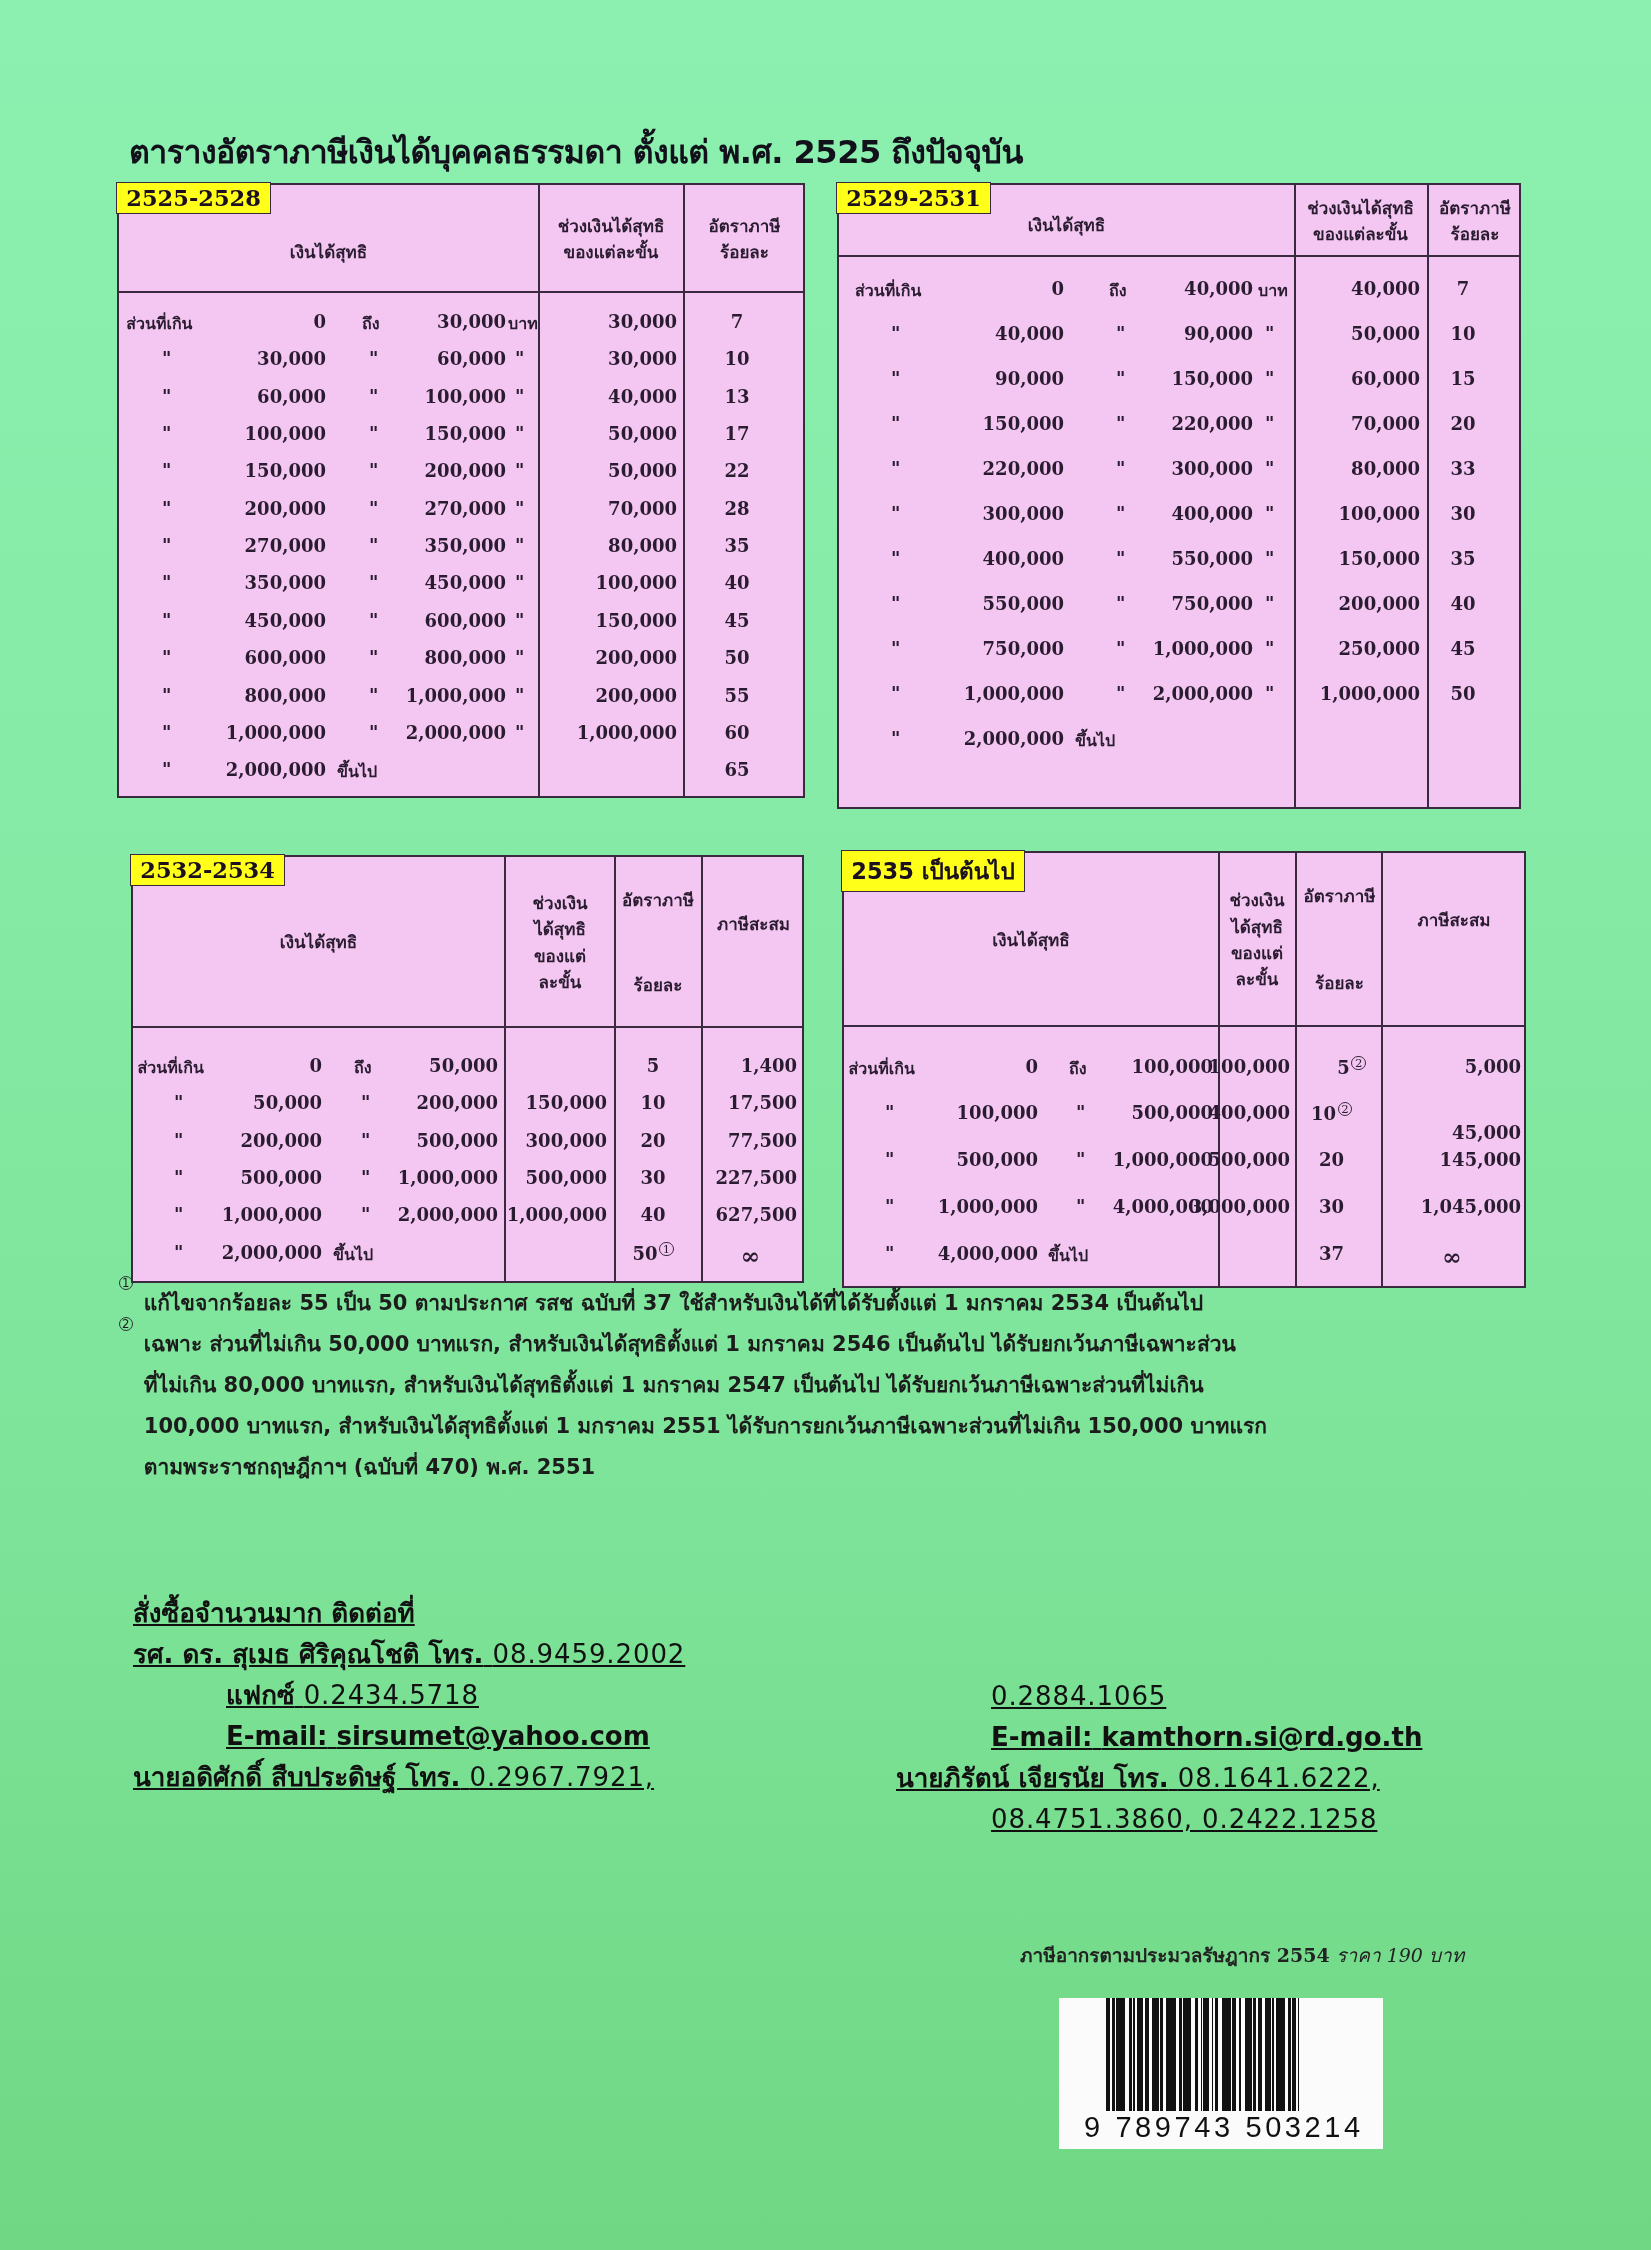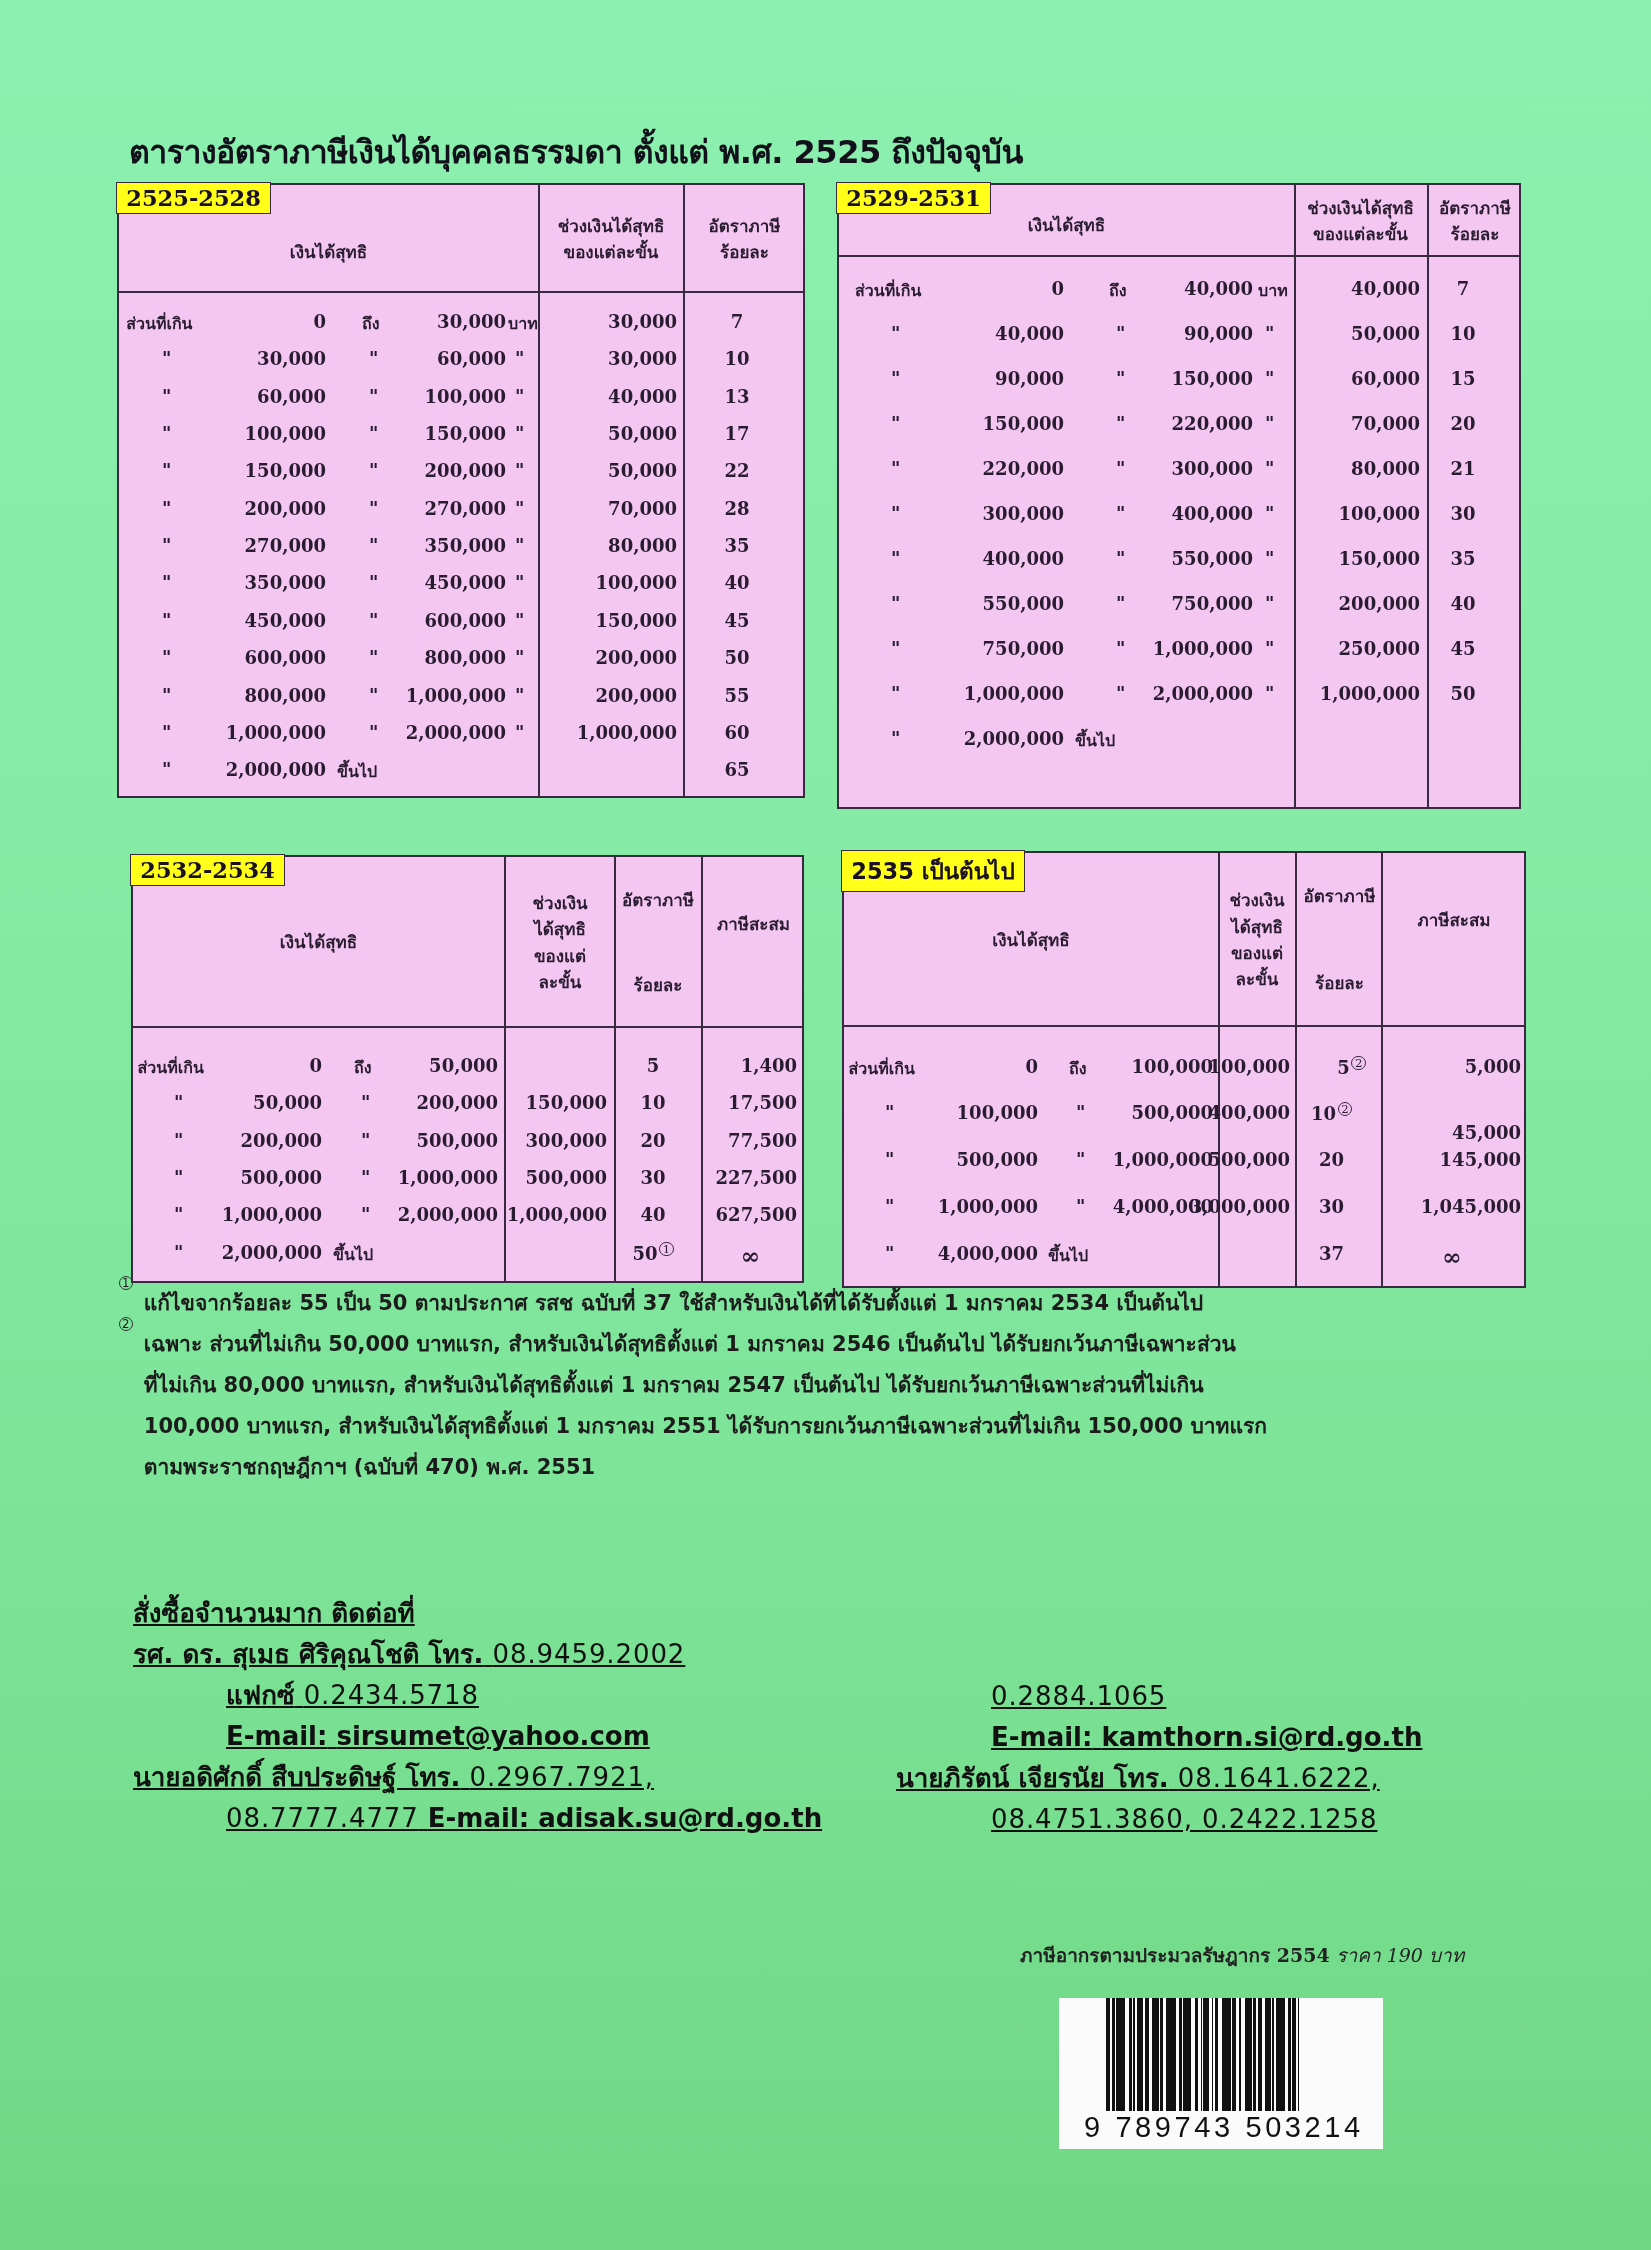--- a/index.html
+++ b/index.html
@@ -289,21 +289,21 @@
         <span class="r" style="right:calc(100% - 581px);">70,000</span>
         <span class="c" style="left:590px; width:68px;"><span style="position:static;">20</span></span>
       </div>
       <div class="row" style="top:273px;">
         <span style="left:52px;">"</span>
         <span class="r" style="right:calc(100% - 225px);">220,000</span>
         <span style="left:277px;">"</span>
         <span class="r" style="right:calc(100% - 414px);">300,000</span>
         <span style="left:426px;">"</span>
         <span class="r" style="right:calc(100% - 581px);">80,000</span>
-        <span class="c" style="left:590px; width:68px;"><span style="position:static;">21</span></span>
+        <span class="c" style="left:590px; width:68px;"><span style="position:static;">33</span></span>
       </div>
       <div class="row" style="top:318px;">
         <span style="left:52px;">"</span>
         <span class="r" style="right:calc(100% - 225px);">300,000</span>
         <span style="left:277px;">"</span>
         <span class="r" style="right:calc(100% - 414px);">400,000</span>
         <span style="left:426px;">"</span>
         <span class="r" style="right:calc(100% - 581px);">100,000</span>
         <span class="c" style="left:590px; width:68px;"><span style="position:static;">30</span></span>
       </div>
@@ -524,25 +524,20 @@
     <span class="phone">0.2434.5718</span>
   </div>
   <div class="l ind em">
     <span>E-mail:</span>
     <span>sirsumet@yahoo.com</span>
   </div>
   <div class="l">
     <span>นายอดิศักดิ์  สืบประดิษฐ์  โทร.</span>
     <span class="phone">0.2967.7921,</span>
   </div>
-  <div class="l ind">
-    <span class="phone">08.7777.4777</span>
-    <span class="em">E-mail:</span>
-    <span class="em">adisak.su@rd.go.th</span>
-  </div>
 </div>
 
 <div class="contacts" style="left:896px; top:1676px;">
   <div class="l ind" style="padding-left:95px;">
     <span class="phone">0.2884.1065</span>
   </div>
   <div class="l ind em" style="padding-left:95px;">
     <span>E-mail:</span>
     <span>kamthorn.si@rd.go.th</span>
   </div>

